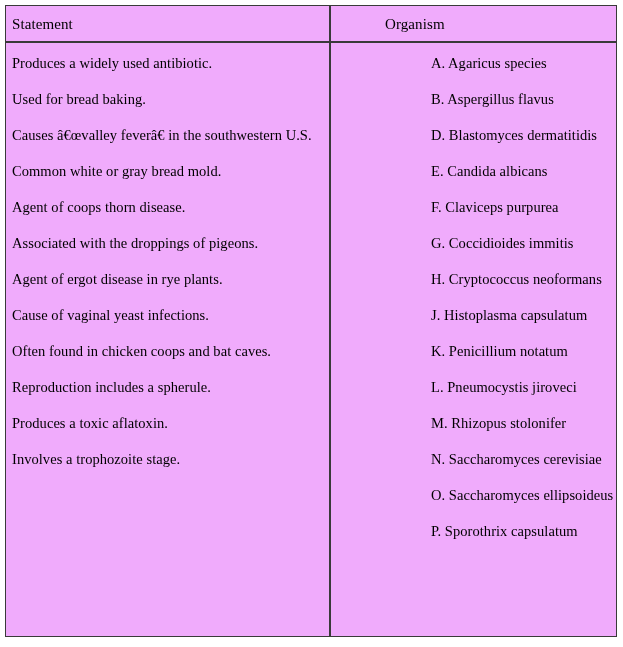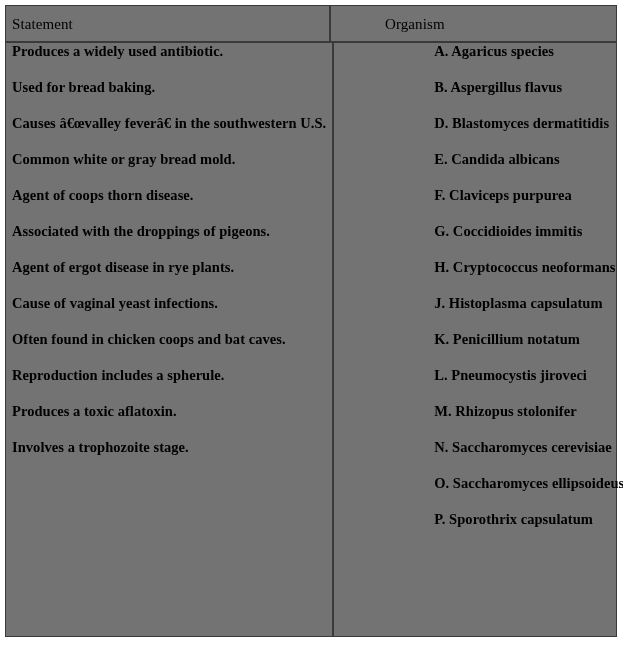--- a/index.html
+++ b/index.html
@@ -26,21 +26,21 @@
   
   .match-table {
     position: absolute;
     left: 5px;
     top: 5px;
     width: 612px;
     height: 632px;
     box-sizing: border-box;
     border: 1px solid #3a3a3a;
     border-collapse: collapse;
-    background: #737373;
+    background: #f0abfc;
   }
 
   .table-inner {
     display: flex;
     flex-direction: column;
     width: 100%;
     height: 100%;
     box-sizing: border-box;
   }
 
@@ -80,25 +80,24 @@
     font-size: 15px;
     line-height: 18px;
     letter-spacing: 0.1px;
   }
   .header-cell.org {
     padding-left: 7px;
   }
 
   
   .cell-body {
-    padding: 0 6px 0 6px;
+    padding: 12px 6px 0 6px;
     box-sizing: border-box;
     height: 100%;
     overflow: hidden;
-    font-weight: bold;
   }
 
   .cell-body.org {
     padding-left: 7px;
   }
 
   .line-item {
     font-size: 14.5px;
     line-height: 17px;
     margin-bottom: 19px;

